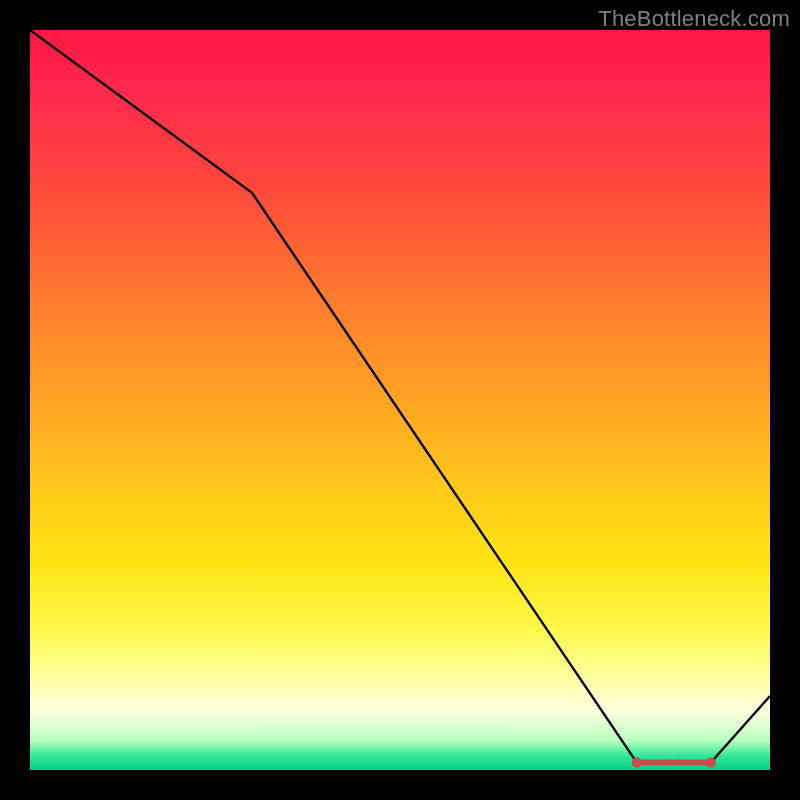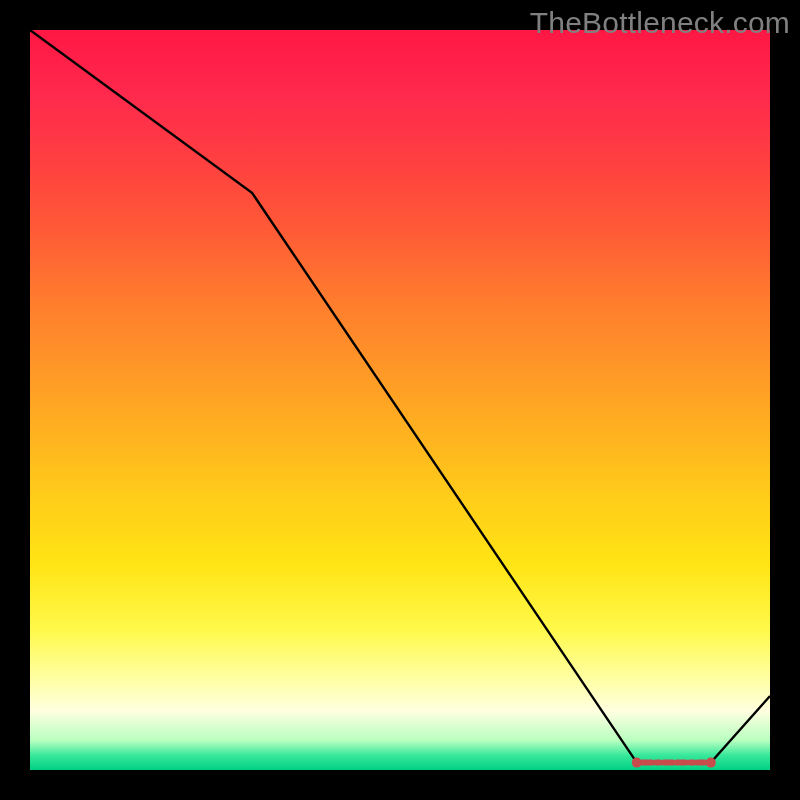--- a/index.html
+++ b/index.html
@@ -34,21 +34,21 @@
       #b9ffc0 96%,
       #38e89a 98%,
       #00d084 100%
     );
   }
   .watermark {
     position: absolute;
     top: 6px;
     right: 10px;
     color: #808080;
-    font-size: 30px;
+    font-size: 22px;
     font-weight: 500;
     letter-spacing: 0.2px;
     z-index: 5;
   }
   svg.overlay {
     position: absolute;
     left: 30px;
     top: 30px;
     width: 740px;
     height: 740px;

